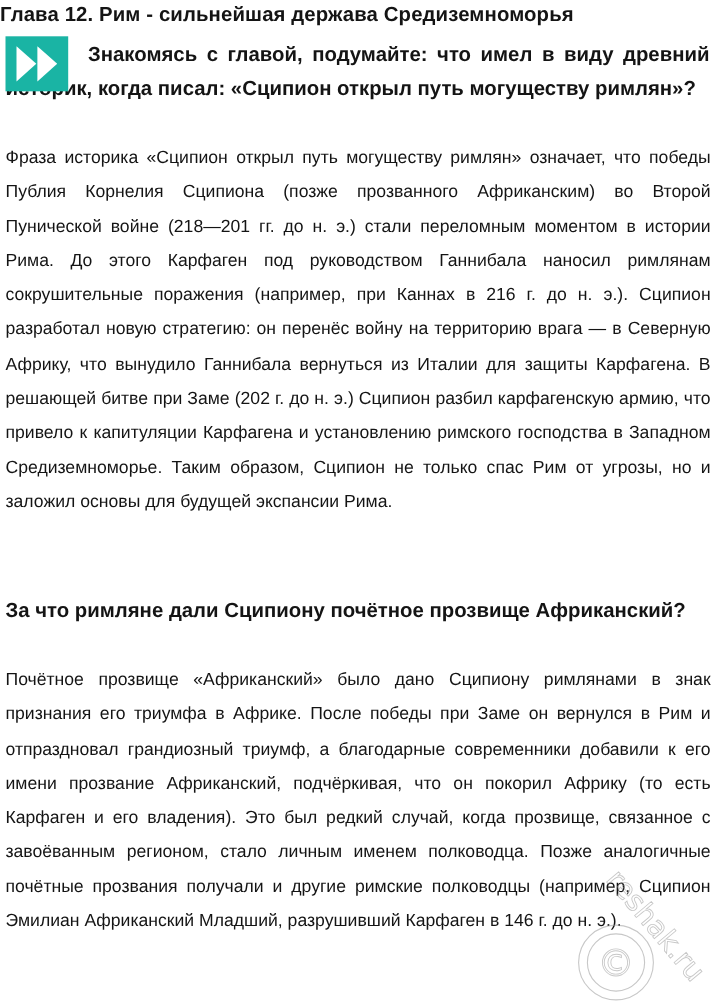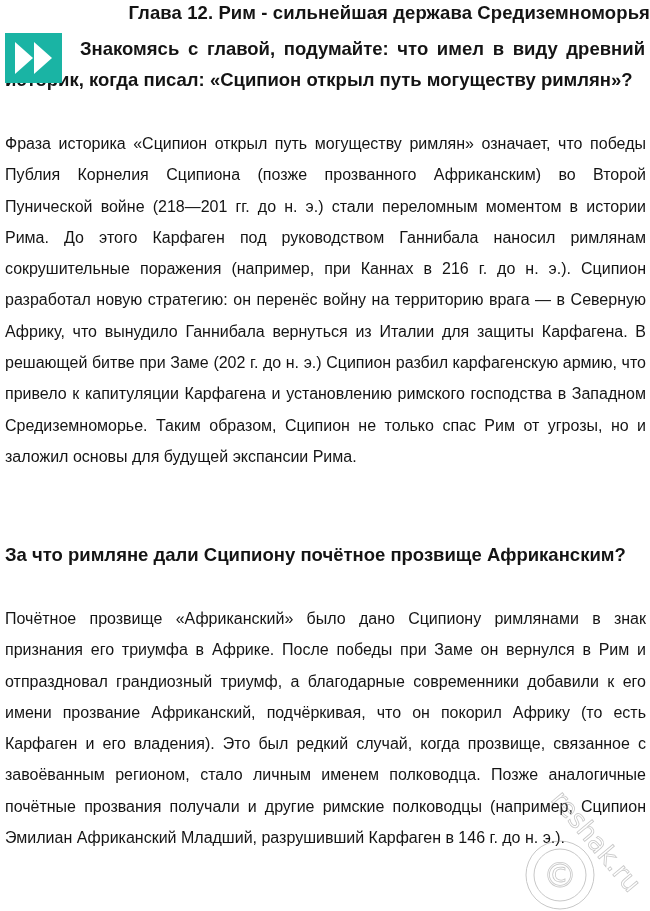--- a/index.html
+++ b/index.html
@@ -13,21 +13,21 @@
     position: relative;
     overflow: hidden;
     font-family: "Liberation Sans", "DejaVu Sans", sans-serif;
     color: #141414;
   }
   .chapter-title {
     position: absolute;
     left: 0;
     top: 1px;
     width: 650px;
-    text-align: right;
+    text-align: left;
     font-size: 18.5px;
     font-weight: bold;
     letter-spacing: 0.1px;
     line-height: 24px;
   }
   .intro {
     position: absolute;
     left: 5px;
     top: 33px;
     width: 640px;
@@ -97,21 +97,21 @@
   <div class="intro-icon">
     <svg width="57" height="50" viewBox="0 0 57 50">
       <polygon points="10,9 10,41 28,25" fill="#ffffff"></polygon>
       <polygon points="29,9 29,41 47,25" fill="#ffffff"></polygon>
     </svg>
   </div>
 </div>
 
 <p class="answer answer-1">Фраза историка «Сципион открыл путь могуществу римлян» означает, что победы Публия Корнелия Сципиона (позже прозванного Африканским) во Второй Пунической войне (218—201 гг. до н. э.) стали переломным моментом в истории Рима. До этого Карфаген под руководством Ганнибала наносил римлянам сокрушительные поражения (например, при Каннах в 216 г. до н. э.). Сципион разработал новую стратегию: он перенёс войну на территорию врага — в Северную Африку, что вынудило Ганнибала вернуться из Италии для защиты Карфагена. В решающей битве при Заме (202 г. до н. э.) Сципион разбил карфагенскую армию, что привело к капитуляции Карфагена и установлению римского господства в Западном Средиземноморье. Таким образом, Сципион не только спас Рим от угрозы, но и заложил основы для будущей экспансии Рима.</p>
 
-<p class="question-2">За что римляне дали Сципиону почётное прозвище Африканским?</p>
+<p class="question-2">За что римляне дали Сципиону почётное прозвище Африканский?</p>
 
 <p class="answer answer-2">Почётное прозвище «Африканский» было дано Сципиону римлянами в знак признания его триумфа в Африке. После победы при Заме он вернулся в Рим и отпраздновал грандиозный триумф, а благодарные современники добавили к его имени прозвание Африканский, подчёркивая, что он покорил Африку (то есть Карфаген и его владения). Это был редкий случай, когда прозвище, связанное с завоёванным регионом, стало личным именем полководца. Позже аналогичные почётные прозвания получали и другие римские полководцы (например, Сципион Эмилиан Африканский Младший, разрушивший Карфаген в 146 г. до н. э.).</p>
 
 <div class="watermark">
   <svg width="140" height="130" viewBox="0 0 140 130">
     <circle cx="40" cy="85" r="34" fill="none" stroke="#9a9a9a" stroke-width="1"></circle>
     <circle cx="40" cy="85" r="26" fill="none" stroke="#9a9a9a" stroke-width="1"></circle>
     <text x="40" y="97" text-anchor="middle" font-size="34" fill="none" stroke="#9a9a9a" stroke-width="0.8" font-family="DejaVu Sans, sans-serif">©</text>
     <text x="30" y="10" font-size="26" fill="none" stroke="#9a9a9a" stroke-width="0.8" font-family="DejaVu Sans, sans-serif" transform="rotate(50 30 10)">reshak.ru</text>
   </svg>

